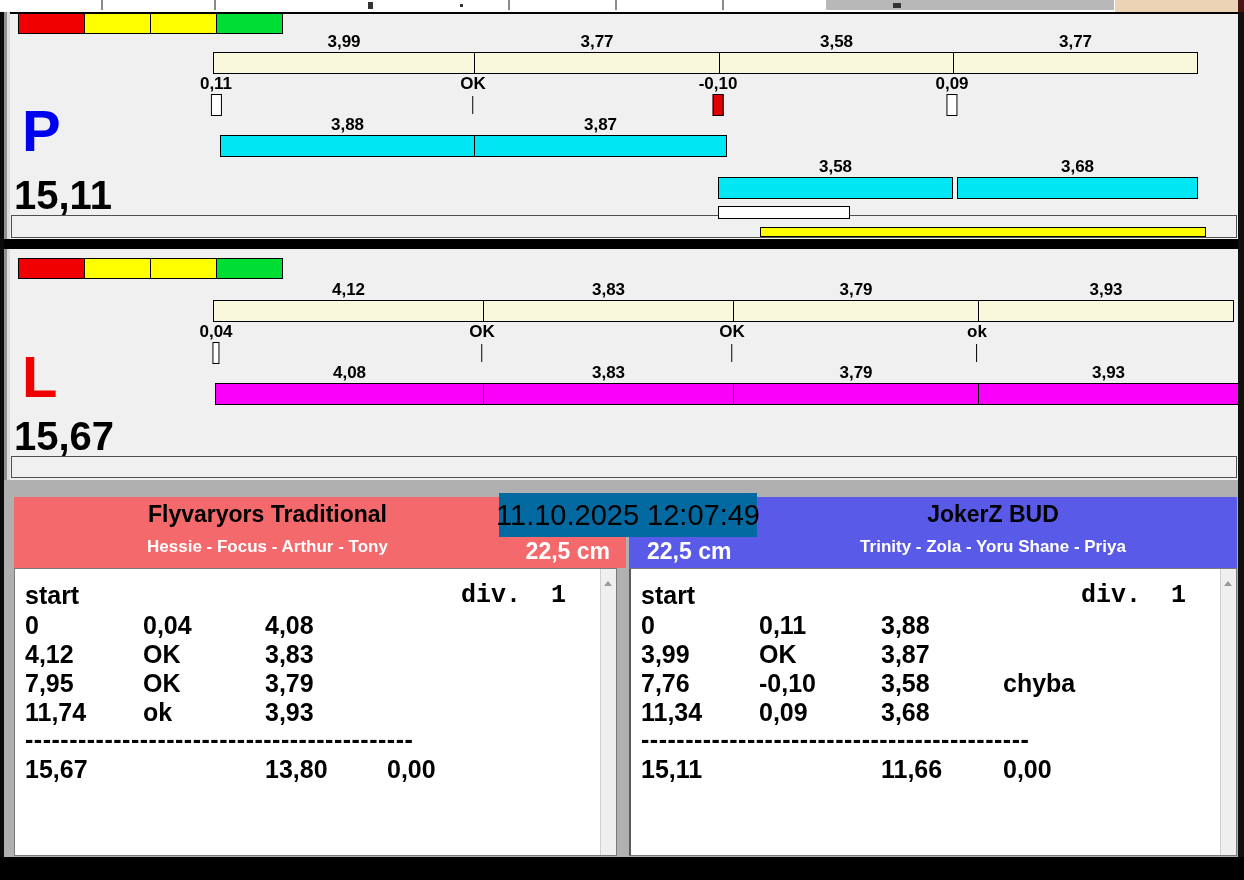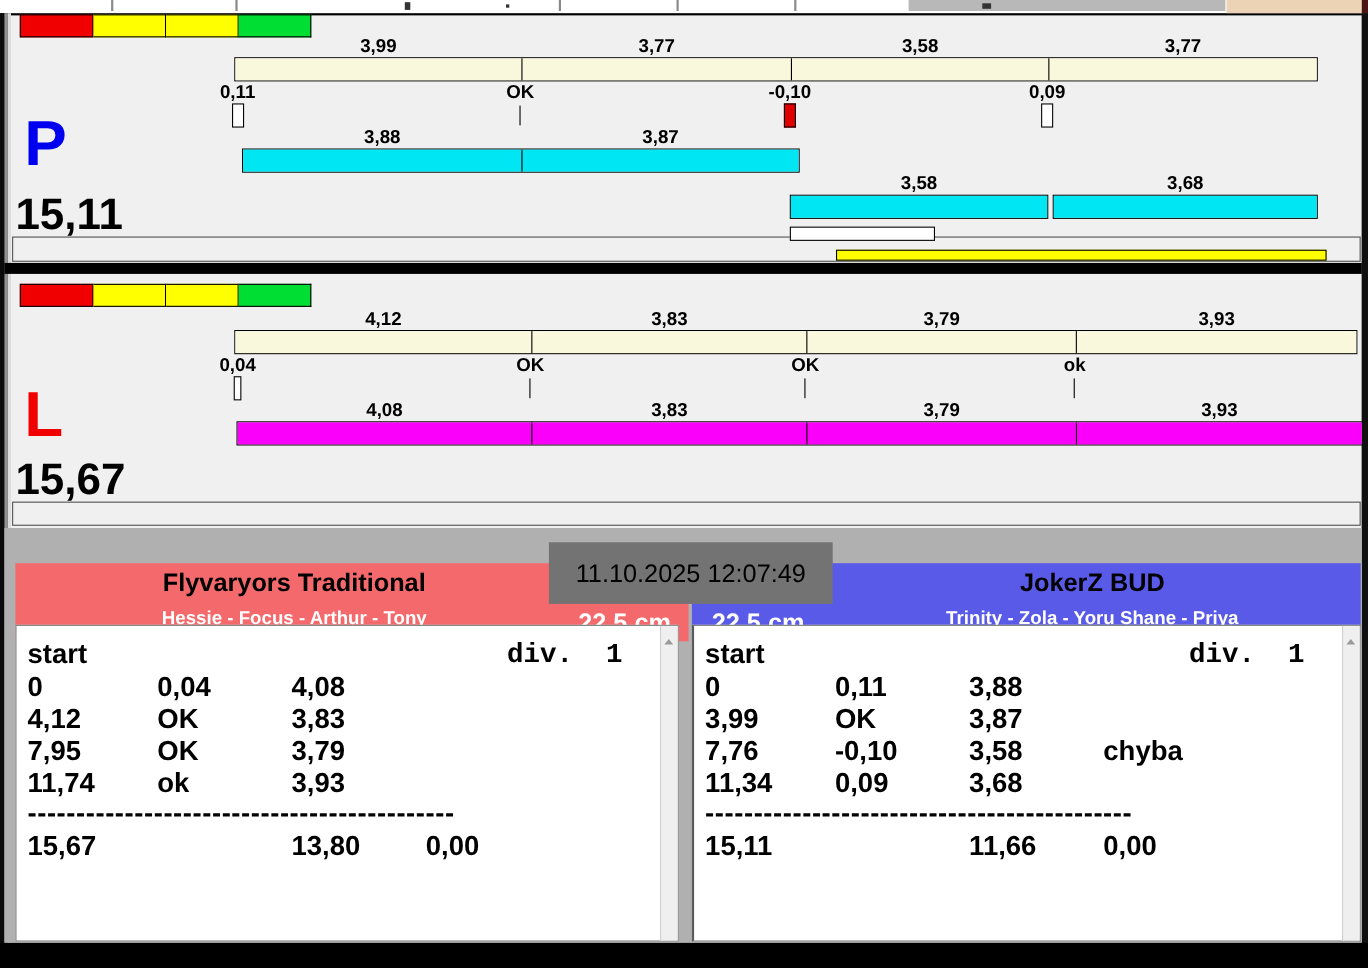--- a/index.html
+++ b/index.html
@@ -39,27 +39,27 @@
   .g-box-red{width:9px;height:20px;background:#e00000;border:1px solid #000;margin:0 auto;}
   .g-tick{width:1px;height:18px;background:#000;margin:2px auto 0;}
   .lane-letter{position:absolute;font-size:58px;font-weight:bold;line-height:1;}
   .lane-total{position:absolute;font-size:40px;font-weight:bold;color:#000;line-height:1;}
   .strip{position:absolute;left:11px;width:1226px;box-sizing:border-box;border:1px solid #505050;background:#f0f0f0;}
   .minibar{position:absolute;box-sizing:border-box;border:1px solid #000;}
   .divider{position:absolute;left:4px;width:1234px;background:#000;}
 
   
   .gray-zone{position:absolute;left:4px;top:480px;width:1234px;height:377px;background:#b0b0b0;}
-  .hdr{position:absolute;top:497px;height:71px;margin-top:15px;}
+  .hdr{position:absolute;top:497px;height:71px;}
   .hdr-inner{position:absolute;top:0;height:100%;}
   .hdr-title{position:absolute;top:4px;width:100%;text-align:center;font-size:23px;font-weight:bold;color:#000;white-space:nowrap;}
   .hdr-sub{position:absolute;top:40px;width:100%;text-align:center;font-size:17px;font-weight:bold;color:#fff;white-space:nowrap;}
   .hdr-cm{position:absolute;bottom:3px;font-size:23px;font-weight:bold;color:#fff;white-space:nowrap;}
-  .stamp{position:absolute;left:499px;top:493px;width:258px;height:56px;background:#737373;
-         display:flex;align-items:center;justify-content:center;font-size:23px;color:#000;white-space:nowrap;}
+  .stamp{position:absolute;left:499px;top:493px;width:258px;height:44px;background:#0369a1;
+         display:flex;align-items:center;justify-content:center;font-size:29px;color:#000;white-space:nowrap;}
   .tbl{position:absolute;top:568px;height:288px;background:#fff;border:1px solid #7a7a7a;box-sizing:border-box;}
   .tline{position:absolute;height:24px;font-size:25px;font-weight:bold;color:#000;white-space:nowrap;}
   .c1{position:absolute;left:10px;}
   .c2{position:absolute;left:128px;}
   .c3{position:absolute;left:250px;}
   .c4{position:absolute;left:372px;}
   .divlbl{position:absolute;right:34px;white-space:pre;font-family:Liberation Mono, monospace;}
   .sep-line{position:absolute;left:10px;letter-spacing:0.5px;}
   .sbar{position:absolute;top:0;right:0;width:15px;height:100%;background:#efefef;border-left:1px solid #cfcfcf;}
   .scaret{position:absolute;top:12px;left:3px;width:0;height:0;

